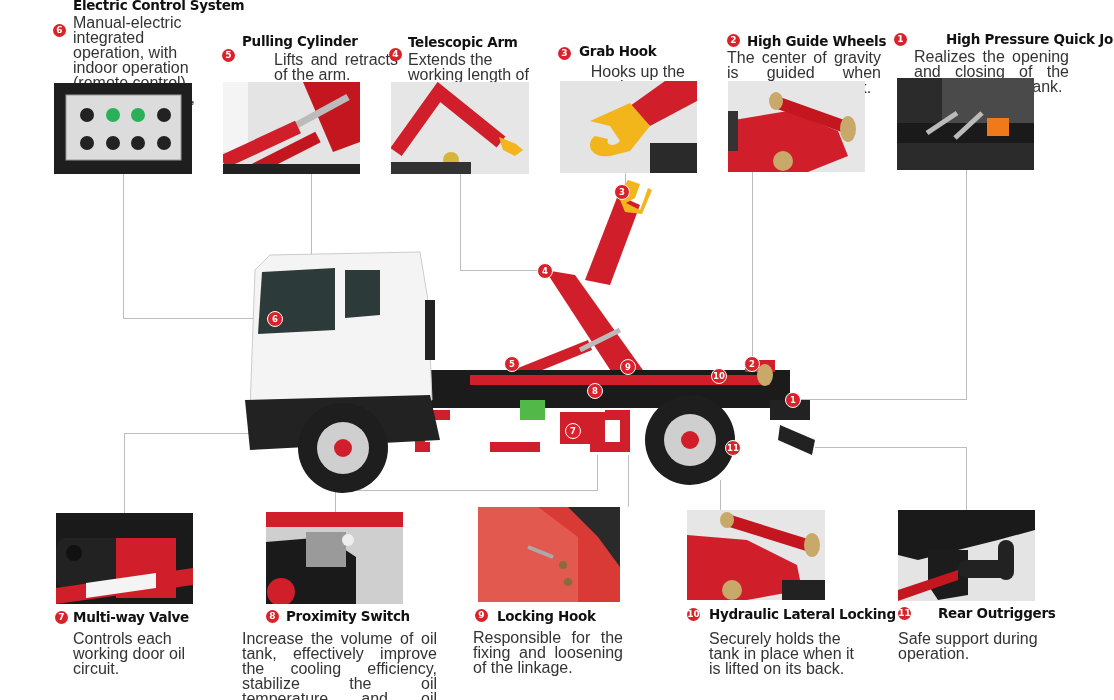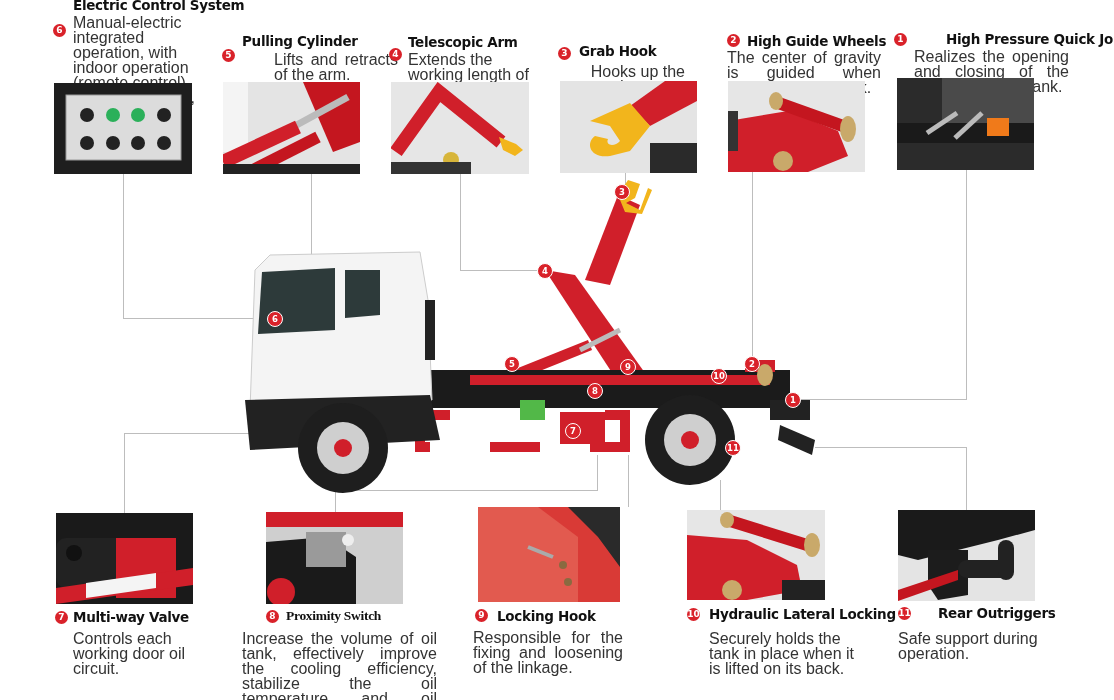--- a/index.html
+++ b/index.html
@@ -224,21 +224,21 @@
     <svg width="137" height="92" viewBox="0 0 137 92">
       <rect width="137" height="92" fill="#cfcfcf"></rect>
       <rect x="0" y="0" width="137" height="15" fill="#d01f2a"></rect>
       <polygon points="0,30 60,25 90,45 90,92 0,92" fill="#1a1a1a"></polygon>
       <rect x="40" y="20" width="40" height="35" fill="#9a9a9a"></rect>
       <circle cx="15" cy="80" r="14" fill="#d01f2a"></circle>
       <circle cx="82" cy="28" r="6" fill="#eee"></circle>
     </svg>
   </div>
   <div class="badge" style="left:266px;top:610px;">8</div>
-  <div class="title" style="left:286px;top:608px;font-family:Liberation Serif, serif;">Proximity Switch</div>
+  <div class="title" style="left:286px;top:608px;">Proximity Switch</div>
   <div class="desc" style="left:242px;top:631px;width:195px;">Increase the volume of oil tank, effectively improve the cooling efficiency, stabilize the oil temperature and oil pressure, prolong the oil use time.</div>
 </div>
 
 <div>
   <div class="photo" style="left:478px;top:507px;width:142px;height:95px;">
     <svg width="142" height="95" viewBox="0 0 142 95">
       <rect width="142" height="95" fill="#d93a36"></rect>
       <polygon points="0,0 60,0 100,30 100,95 0,95" fill="#e25a4f"></polygon>
       <polygon points="90,0 142,0 142,60 120,30" fill="#2a2a2a"></polygon>
       <line x1="50" y1="40" x2="75" y2="50" stroke="#aaa" stroke-width="4"></line>

